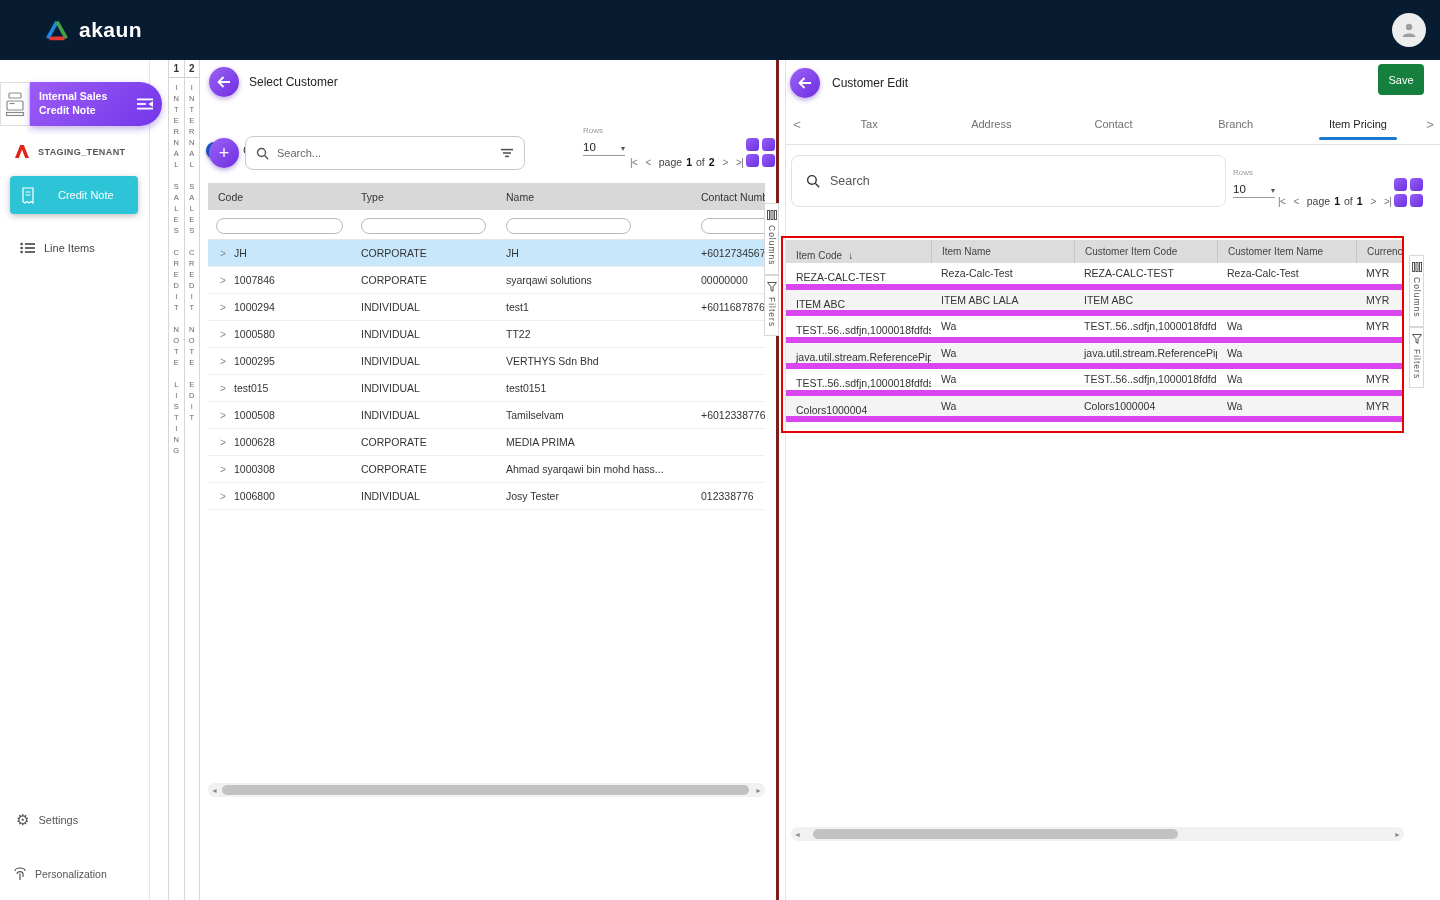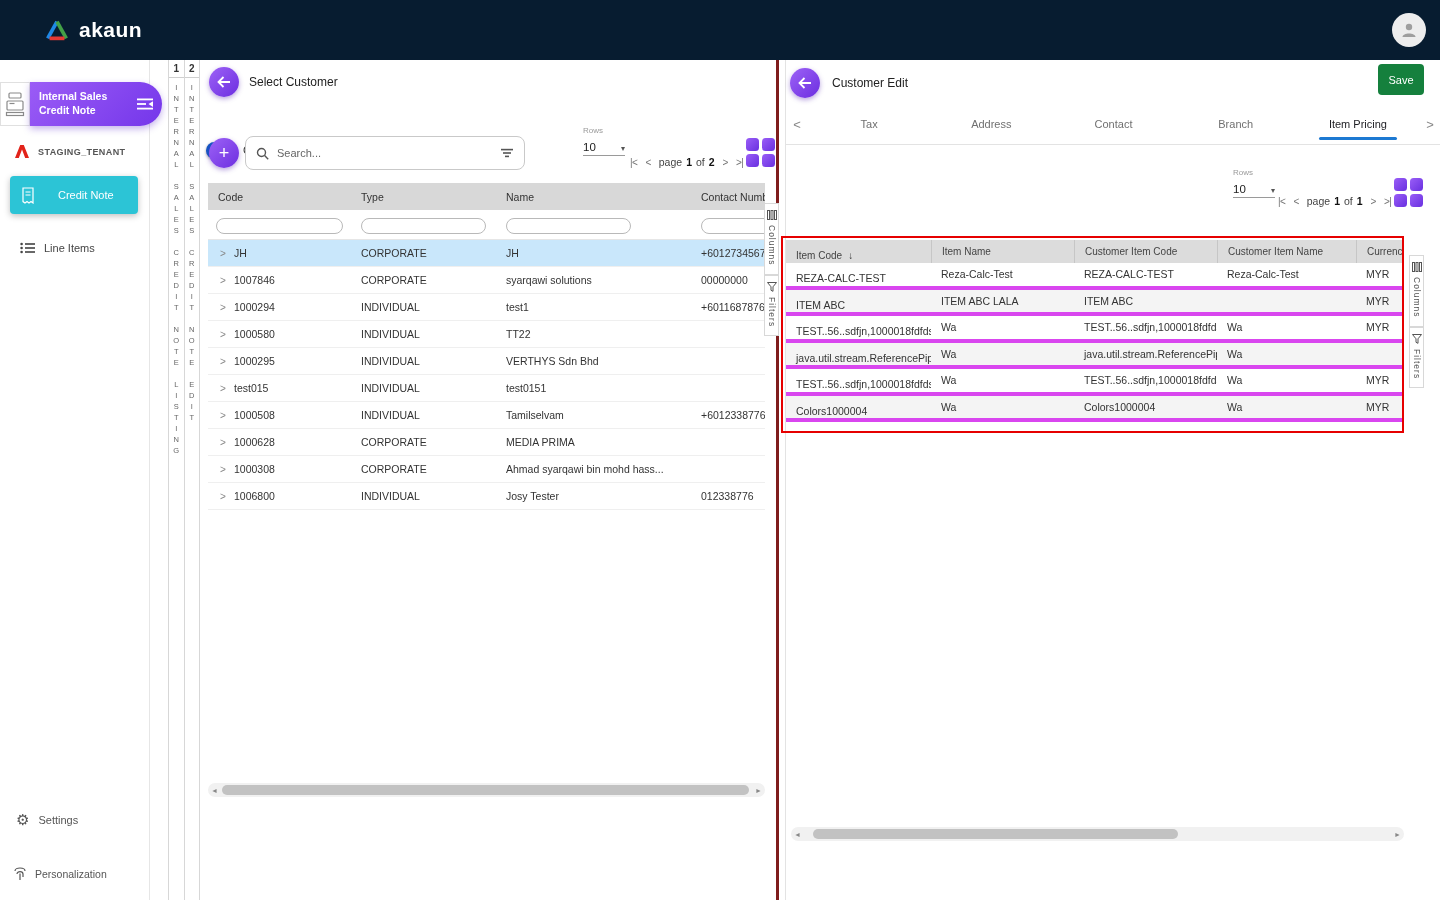--- a/index.html
+++ b/index.html
@@ -130,21 +130,21 @@
   .e-table { position:absolute; left:0; top:180px; width:618px; color:#333; }
   .e-head { display:flex; align-items:center; height:23px; background:#dcdcdc; font-size:10px; color:#444; }
   .e-head > div { height:100%; display:flex; align-items:center; overflow:hidden; white-space:nowrap; }
   .e-head > div + div { border-left:1px solid #c6c6c6; }
   .ec1 { width:145px; padding-left:10px;margin-top:8px; }
   .ec2 { width:143px; padding-left:10px; }
   .ec3 { width:143px; padding-left:10px; }
   .ec4 { width:139px; padding-left:10px; }
   .ec5 { flex:1; padding-left:10px; }
   .sort { margin-left:6px; font-size:10px; color:#333; cursor:pointer; }
-  .e-row { display:flex; align-items:center; height:26.5px; border-bottom:4px solid #d946ef; background:#fff; font-size:10.5px; cursor:pointer; }
+  .e-row { display:flex; align-items:center; height:26.5px; border-bottom:6px solid #d946ef; background:#fff; font-size:10.5px; cursor:pointer; }
   .e-body div.e-row:nth-of-type(even) { background:#f4f4f4; }
   .e-row span { overflow:hidden; white-space:nowrap; }
   .editor-panel .side-rail { left:623px; top:195px; }
   .editor-panel .hscroll { left:5px; top:767px; width:613px; }
 </style>
 </head>
 <body>
 
 <div class="screen">
 
@@ -452,20 +452,27 @@
 
           <div class="tab"><span>Contact</span></div>
 
           <div class="tab"><span>Branch</span></div>
 
           <div class="tab active"><span>Item Pricing</span></div>
         </div>
       <span class="tab-chev">&gt;</span>
     </div>
 
+    <div class="e-search">
+      <svg class="search-icon-svg" width="14" height="14" viewBox="0 0 13 13">
+        <circle cx="5.5" cy="5.5" r="4" fill="none" stroke="#333" stroke-width="1.3"></circle>
+        <line x1="8.6" y1="8.6" x2="12.2" y2="12.2" stroke="#333" stroke-width="1.3"></line>
+      </svg>
+      <input placeholder="Search" style="">
+    </div>
 
     <div class="rows-widget">
       <span class="rows-label">Rows</span>
       <span class="rows-select">
         <span>10</span>
         <span class="caret">▾</span>
       </span>
     </div>
 
     <div class="pager">

